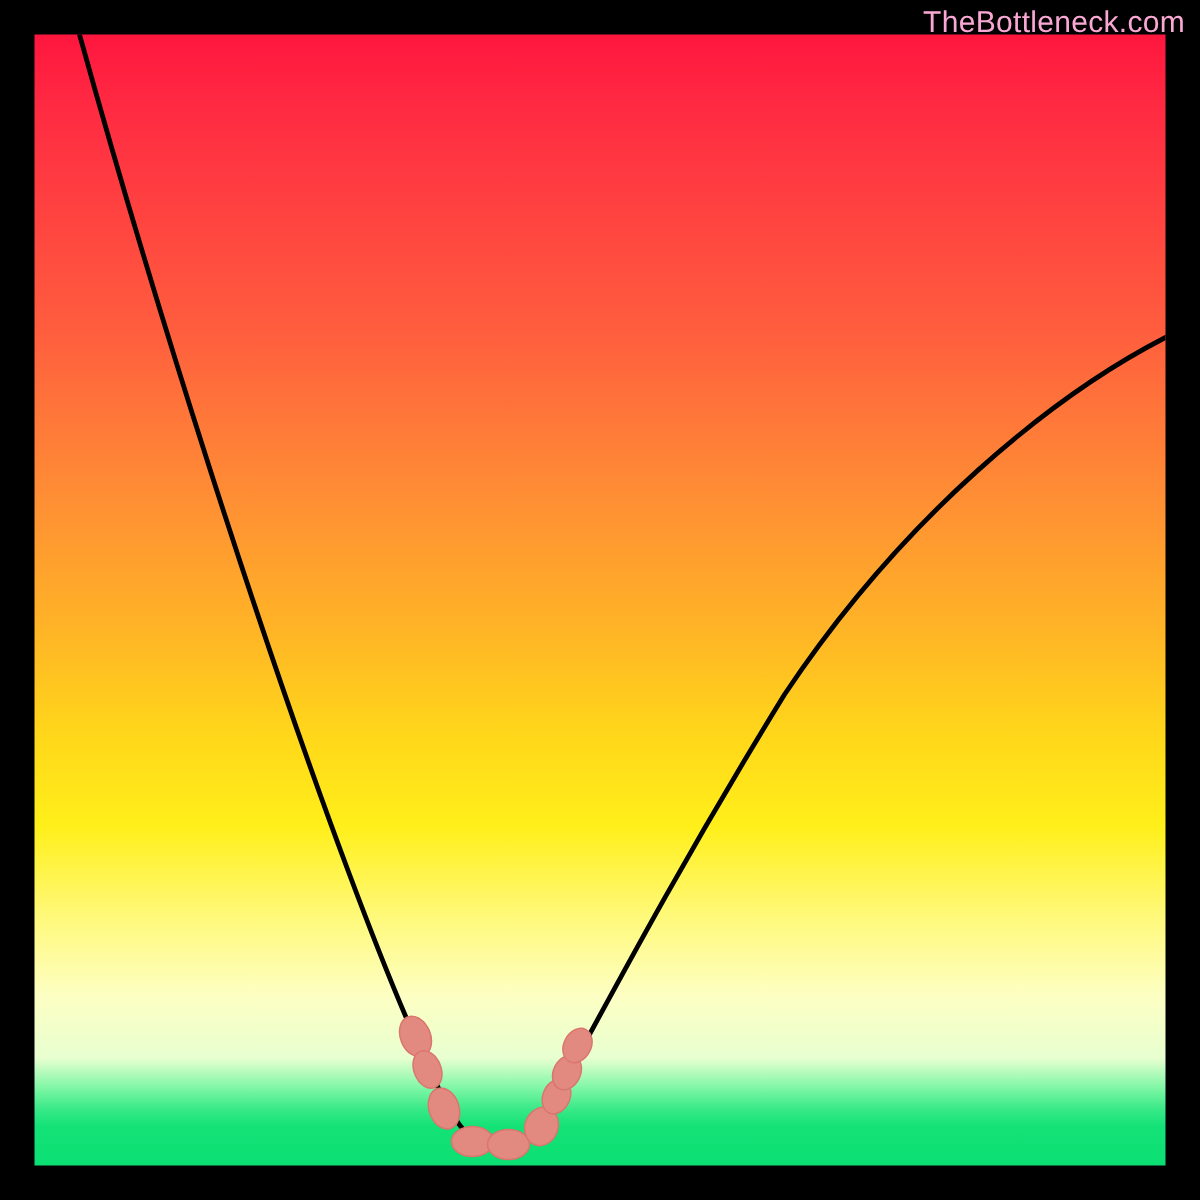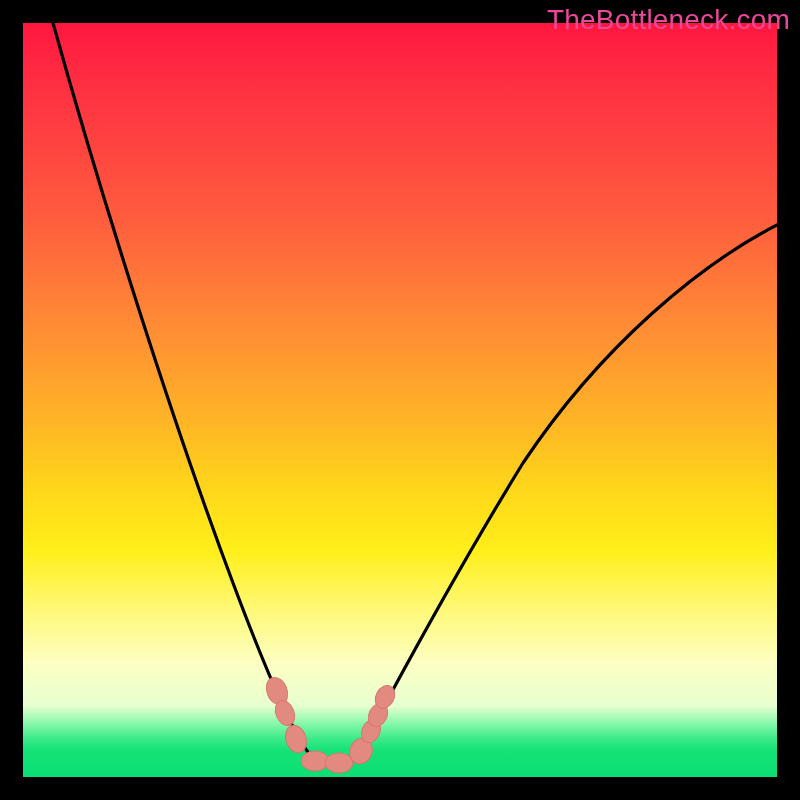--- a/index.html
+++ b/index.html
@@ -40,22 +40,22 @@
       #84f7a8 93%,
       #39e987 95%,
       #14e277 96.5%,
       #0bdf73 100%
     );
   }
   .watermark {
     position: absolute;
     top: 4px;
     right: 10px;
-    color: #ec4899;
-    font-size: 28px;
+    color: #f9a8d4;
+    font-size: 20px;
     font-weight: 500;
     letter-spacing: 0.2px;
   }
   svg.curves {
     position: absolute;
     top: 0; left: 0;
     width: 754px;
     height: 754px;
   }
 </style>

